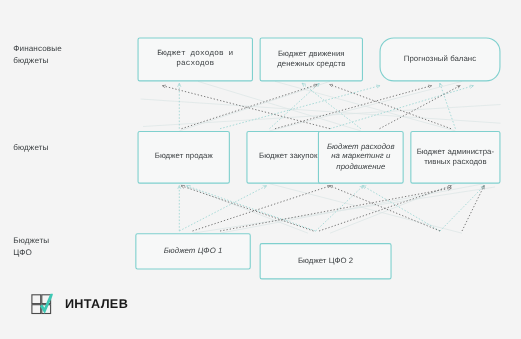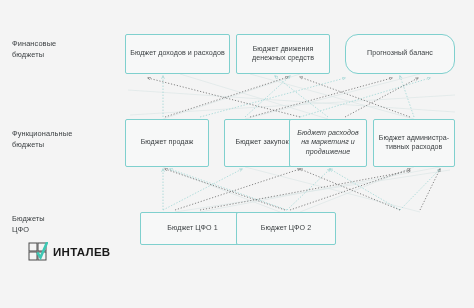--- a/index.html
+++ b/index.html
@@ -60,45 +60,45 @@
     text-align: center;
     display: flex;
     align-items: center;
     justify-content: center;
     padding: 0 4px;
     z-index: 2;
   }
 
   
   .row-fin  { top: 34px;  height: 40px; }
-  #box-bdr  { left: 125px; width: 105px; }
+  #box-bdr  { left: 125px; width: 105px; font-family: Liberation Mono, monospace; }
   #box-bdds { left: 236px; width: 94px; }
   #box-fb   { left: 345px; width: 110px; border-radius: 13px; }
 
   
   .row-func { top: 119px; height: 48px; }
   #box-sales     { left: 125px; width: 84px; }
   #box-purchase  { left: 224px; width: 76px; }
   #box-marketing { left: 289px; width: 78px; font-style: italic; }
   #box-admin     { left: 373px; width: 82px; }
 
   
   .row-cfo  { top: 212px; height: 33px; }
-  #box-cfo1 { left: 140px; width: 105px; }
-  #box-cfo2 { left: 236px; width: 100px; }
+  #box-cfo1 { left: 123px; width: 105px; font-style: italic; }
+  #box-cfo2 { left: 236px; width: 120px; margin-top: 9px; }
   #box-cfo3 { left: 345px; width: 110px; }
 
   
   #logo {
     position: absolute;
     left: 28px;
-    top: 242px;
+    top: 267px;
     display: flex;
     align-items: center;
-    gap: 5px;
+    gap: 11px;
     z-index: 3;
   }
   #logo-mark {
     position: relative;
     width: 20px;
     height: 20px;
     flex: 0 0 auto;
   }
   #logo-text {
     font-size: 11.5px;
@@ -171,21 +171,20 @@
       <path d="M200,210 L410,171"></path>
     </g>
   </svg>
 
   <div class="row-label" id="label-financial">
     <div>Финансовые</div>
     <div>бюджеты</div>
   </div>
 
   <div class="row-label" id="label-functional">
-    <div>Функциональные</div>
     <div>бюджеты</div>
   </div>
 
   <div class="row-label" id="label-cfo">
     <div>Бюджеты</div>
     <div>ЦФО</div>
   </div>
 
   <div class="node-box row-fin" id="box-bdr">Бюджет доходов и расходов</div>
   <div class="node-box row-fin" id="box-bdds">Бюджет движения денежных средств</div>

